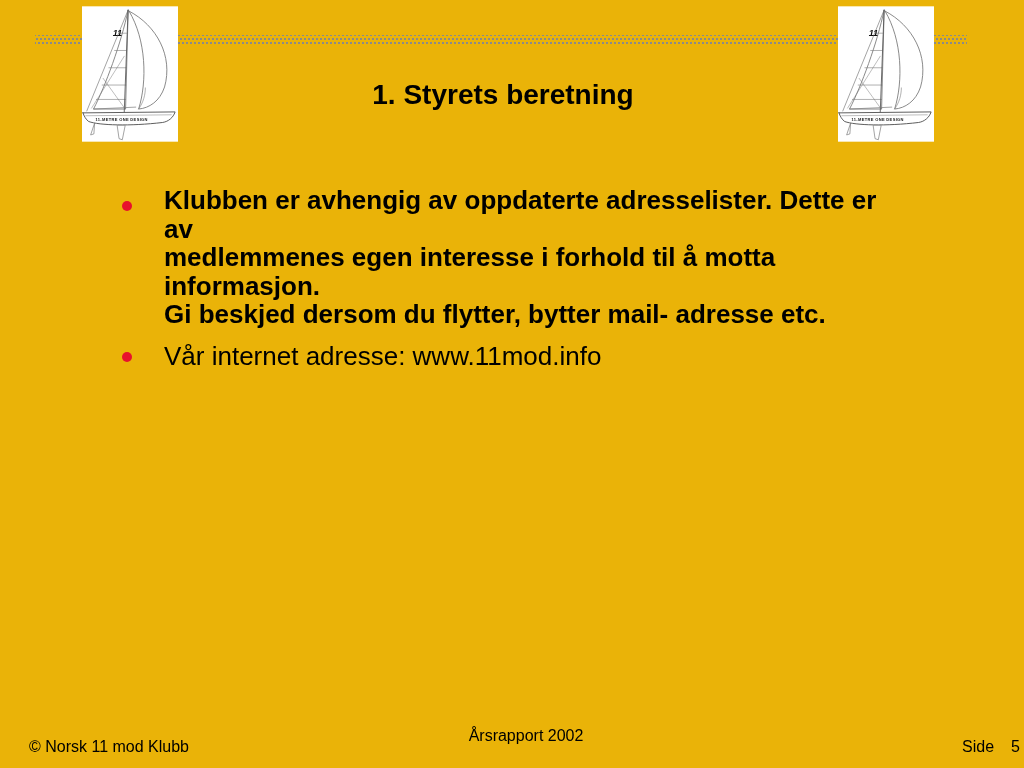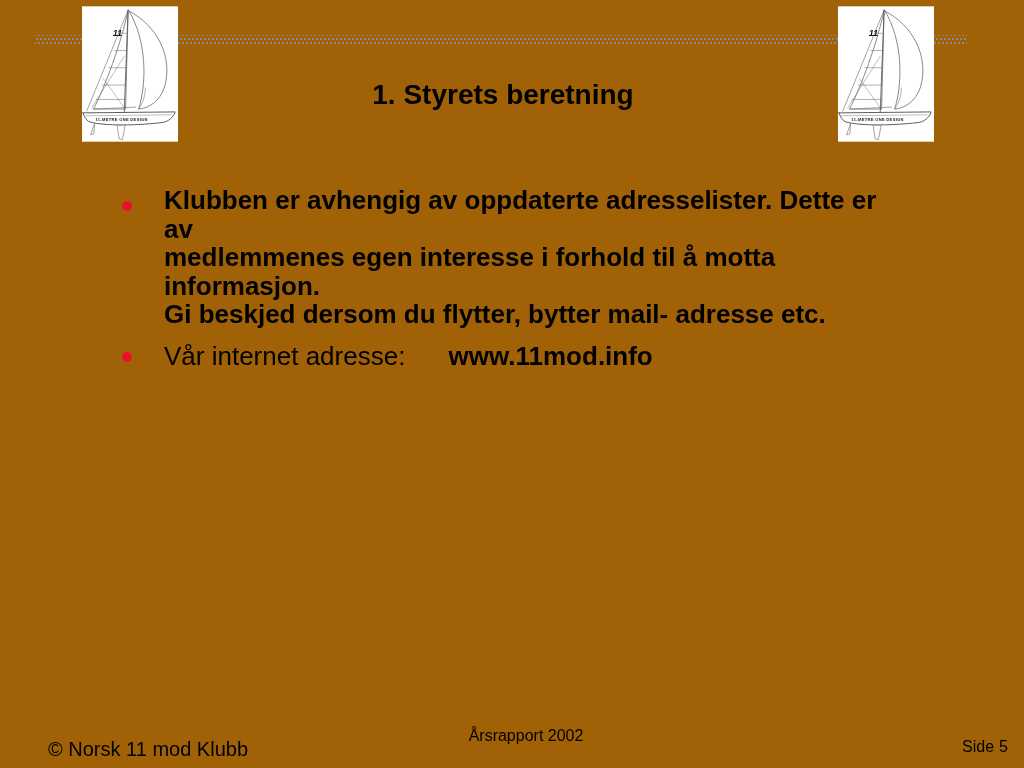--- a/index.html
+++ b/index.html
@@ -3,21 +3,21 @@
 <meta charset="utf-8">
 <style>
   html, body { margin: 0; padding: 0; }
   body {
     width: 1024px; height: 768px;
     background: #ffffff;
     font-family: "Liberation Sans", sans-serif;
     color: var(--text, #000);
     overflow: hidden;
   }
-  .slide { position: relative; width: 1024px; height: 768px; background: #a16207; }
+  .slide { position: relative; width: 1024px; height: 768px; background: #eab308; }
 
   
   .dotline {
     position: absolute; left: 35px; top: 35px; width: 932px; height: 9px;
     background-image:
       radial-gradient(circle, var(--dots, #8a8a8a) 0 0.9px, transparent 1.1px),
       radial-gradient(circle, var(--dots, #8a8a8a) 0 0.9px, transparent 1.1px);
     background-size: 4px 8px, 4px 8px;
     background-position: 0 0, 2px 4px;
   }
@@ -38,27 +38,27 @@
   }
   .dot-1 { left: 122px; top: 201px; }
   .dot-2 { left: 122px; top: 352px; }
 
   .bullet-text {
     position: absolute; left: 164px;
     font-size: 26px; line-height: 28.5px;
   }
   .text-1 { top: 186px; width: 740px; white-space: pre-line; font-weight: bold; }
   .text-2 { top: 342px; width: 740px; }
-  .text-2 b { font-weight: bold; margin-left: 36px; }
+  .text-2 b { font-weight: normal; }
 
-  .footer-copy   { position: absolute; left: 48px;  top: 738px; font-size: 20px; }
+  .footer-copy   { position: absolute; left: 29px;  top: 738px; font-size: 16px; }
   .footer-center { position: absolute; left: 14px; width: 1024px; top: 727px;
                    text-align: center; font-size: 16px; }
   .footer-page   { position: absolute; left: 962px; top: 738px; font-size: 16px;
-                   display: inline-flex; gap: 5px; }
+                   display: inline-flex; gap: 17px; }
 </style>
 </head>
 <body>
 
 <div class="slide">
 
   <svg width="0" height="0" style="position:absolute" aria-hidden="true">
     <defs>
       <g id="boat11" stroke="#777" stroke-width="0.9" fill="none" stroke-linecap="round">
         <rect x="0" y="0" width="100" height="141" fill="#fff" stroke="none"></rect>

